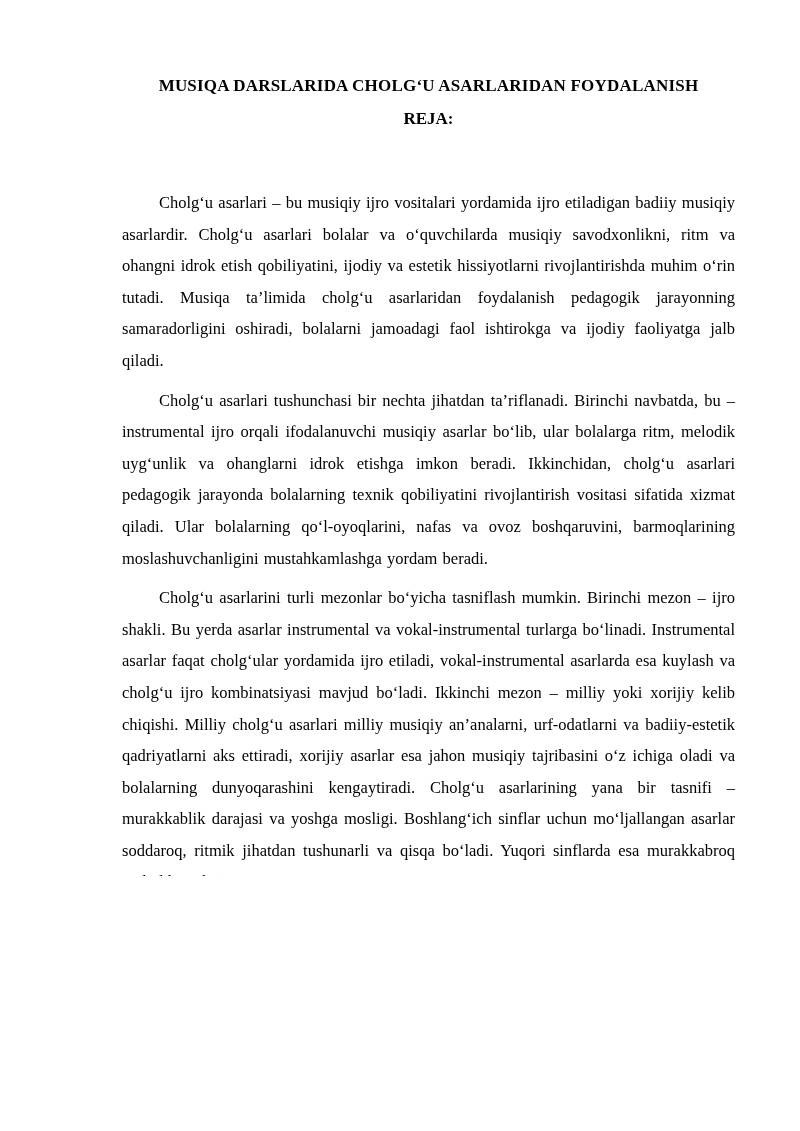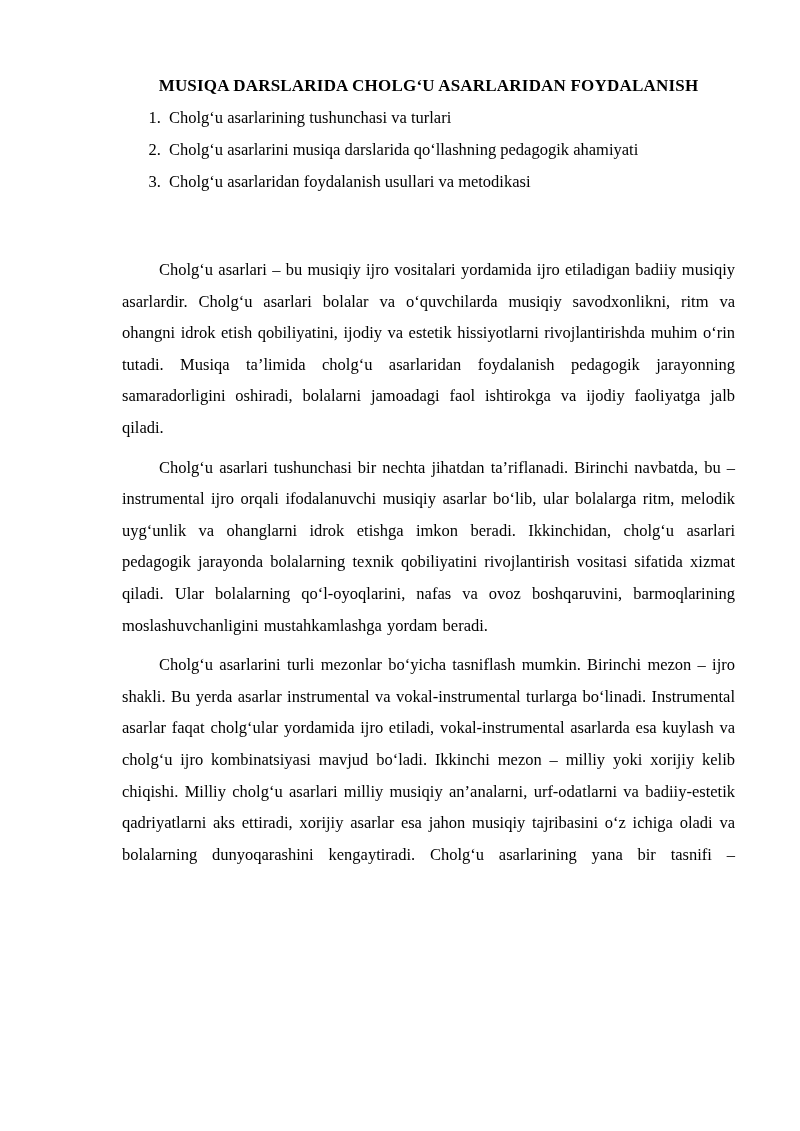--- a/index.html
+++ b/index.html
@@ -55,26 +55,22 @@
     word-spacing: 1px;
   }
 </style>
 </head>
 <body>
 
 <div class="page">
 
   <h1 class="doc-title">MUSIQA DARSLARIDA CHOLGʻU ASARLARIDAN FOYDALANISH</h1>
 
+  <h2 class="plan-heading">REJA:</h2>
 
-  <ol class="plan-list">
-    <li>Cholgʻu asarlarining tushunchasi va turlari</li>
-    <li>Cholgʻu asarlarini musiqa darslarida qoʻllashning pedagogik ahamiyati</li>
-    <li>Cholgʻu asarlaridan foydalanish usullari va metodikasi</li>
-  </ol>
 
   <div class="body-text">
     <p>Cholgʻu asarlari – bu musiqiy ijro vositalari yordamida ijro etiladigan badiiy musiqiy asarlardir. Cholgʻu asarlari bolalar va oʻquvchilarda musiqiy savodxonlikni, ritm va ohangni idrok etish qobiliyatini, ijodiy va estetik hissiyotlarni rivojlantirishda muhim oʻrin tutadi. Musiqa ta’limida cholgʻu asarlaridan foydalanish pedagogik jarayonning samaradorligini oshiradi, bolalarni jamoadagi faol ishtirokga va ijodiy faoliyatga jalb qiladi.</p>
     <p>Cholgʻu asarlari tushunchasi bir nechta jihatdan ta’riflanadi. Birinchi navbatda, bu – instrumental ijro orqali ifodalanuvchi musiqiy asarlar boʻlib, ular bolalarga ritm, melodik uygʻunlik va ohanglarni idrok etishga imkon beradi. Ikkinchidan, cholgʻu asarlari pedagogik jarayonda bolalarning texnik qobiliyatini rivojlantirish vositasi sifatida xizmat qiladi. Ular bolalarning qoʻl-oyoqlarini, nafas va ovoz boshqaruvini, barmoqlarining moslashuvchanligini mustahkamlashga yordam beradi.</p>
     <p>Cholgʻu asarlarini turli mezonlar boʻyicha tasniflash mumkin. Birinchi mezon – ijro shakli. Bu yerda asarlar instrumental va vokal-instrumental turlarga boʻlinadi. Instrumental asarlar faqat cholgʻular yordamida ijro etiladi, vokal-instrumental asarlarda esa kuylash va cholgʻu ijro kombinatsiyasi mavjud boʻladi. Ikkinchi mezon – milliy yoki xorijiy kelib chiqishi. Milliy cholgʻu asarlari milliy musiqiy an’analarni, urf-odatlarni va badiiy-estetik qadriyatlarni aks ettiradi, xorijiy asarlar esa jahon musiqiy tajribasini oʻz ichiga oladi va bolalarning dunyoqarashini kengaytiradi. Cholgʻu asarlarining yana bir tasnifi – murakkablik darajasi va yoshga mosligi. Boshlangʻich sinflar uchun moʻljallangan asarlar soddaroq, ritmik jihatdan tushunarli va qisqa boʻladi. Yuqori sinflarda esa murakkabroq melodik va koʻp</p>
   </div>
 
 </div>
 
 </body></html>

